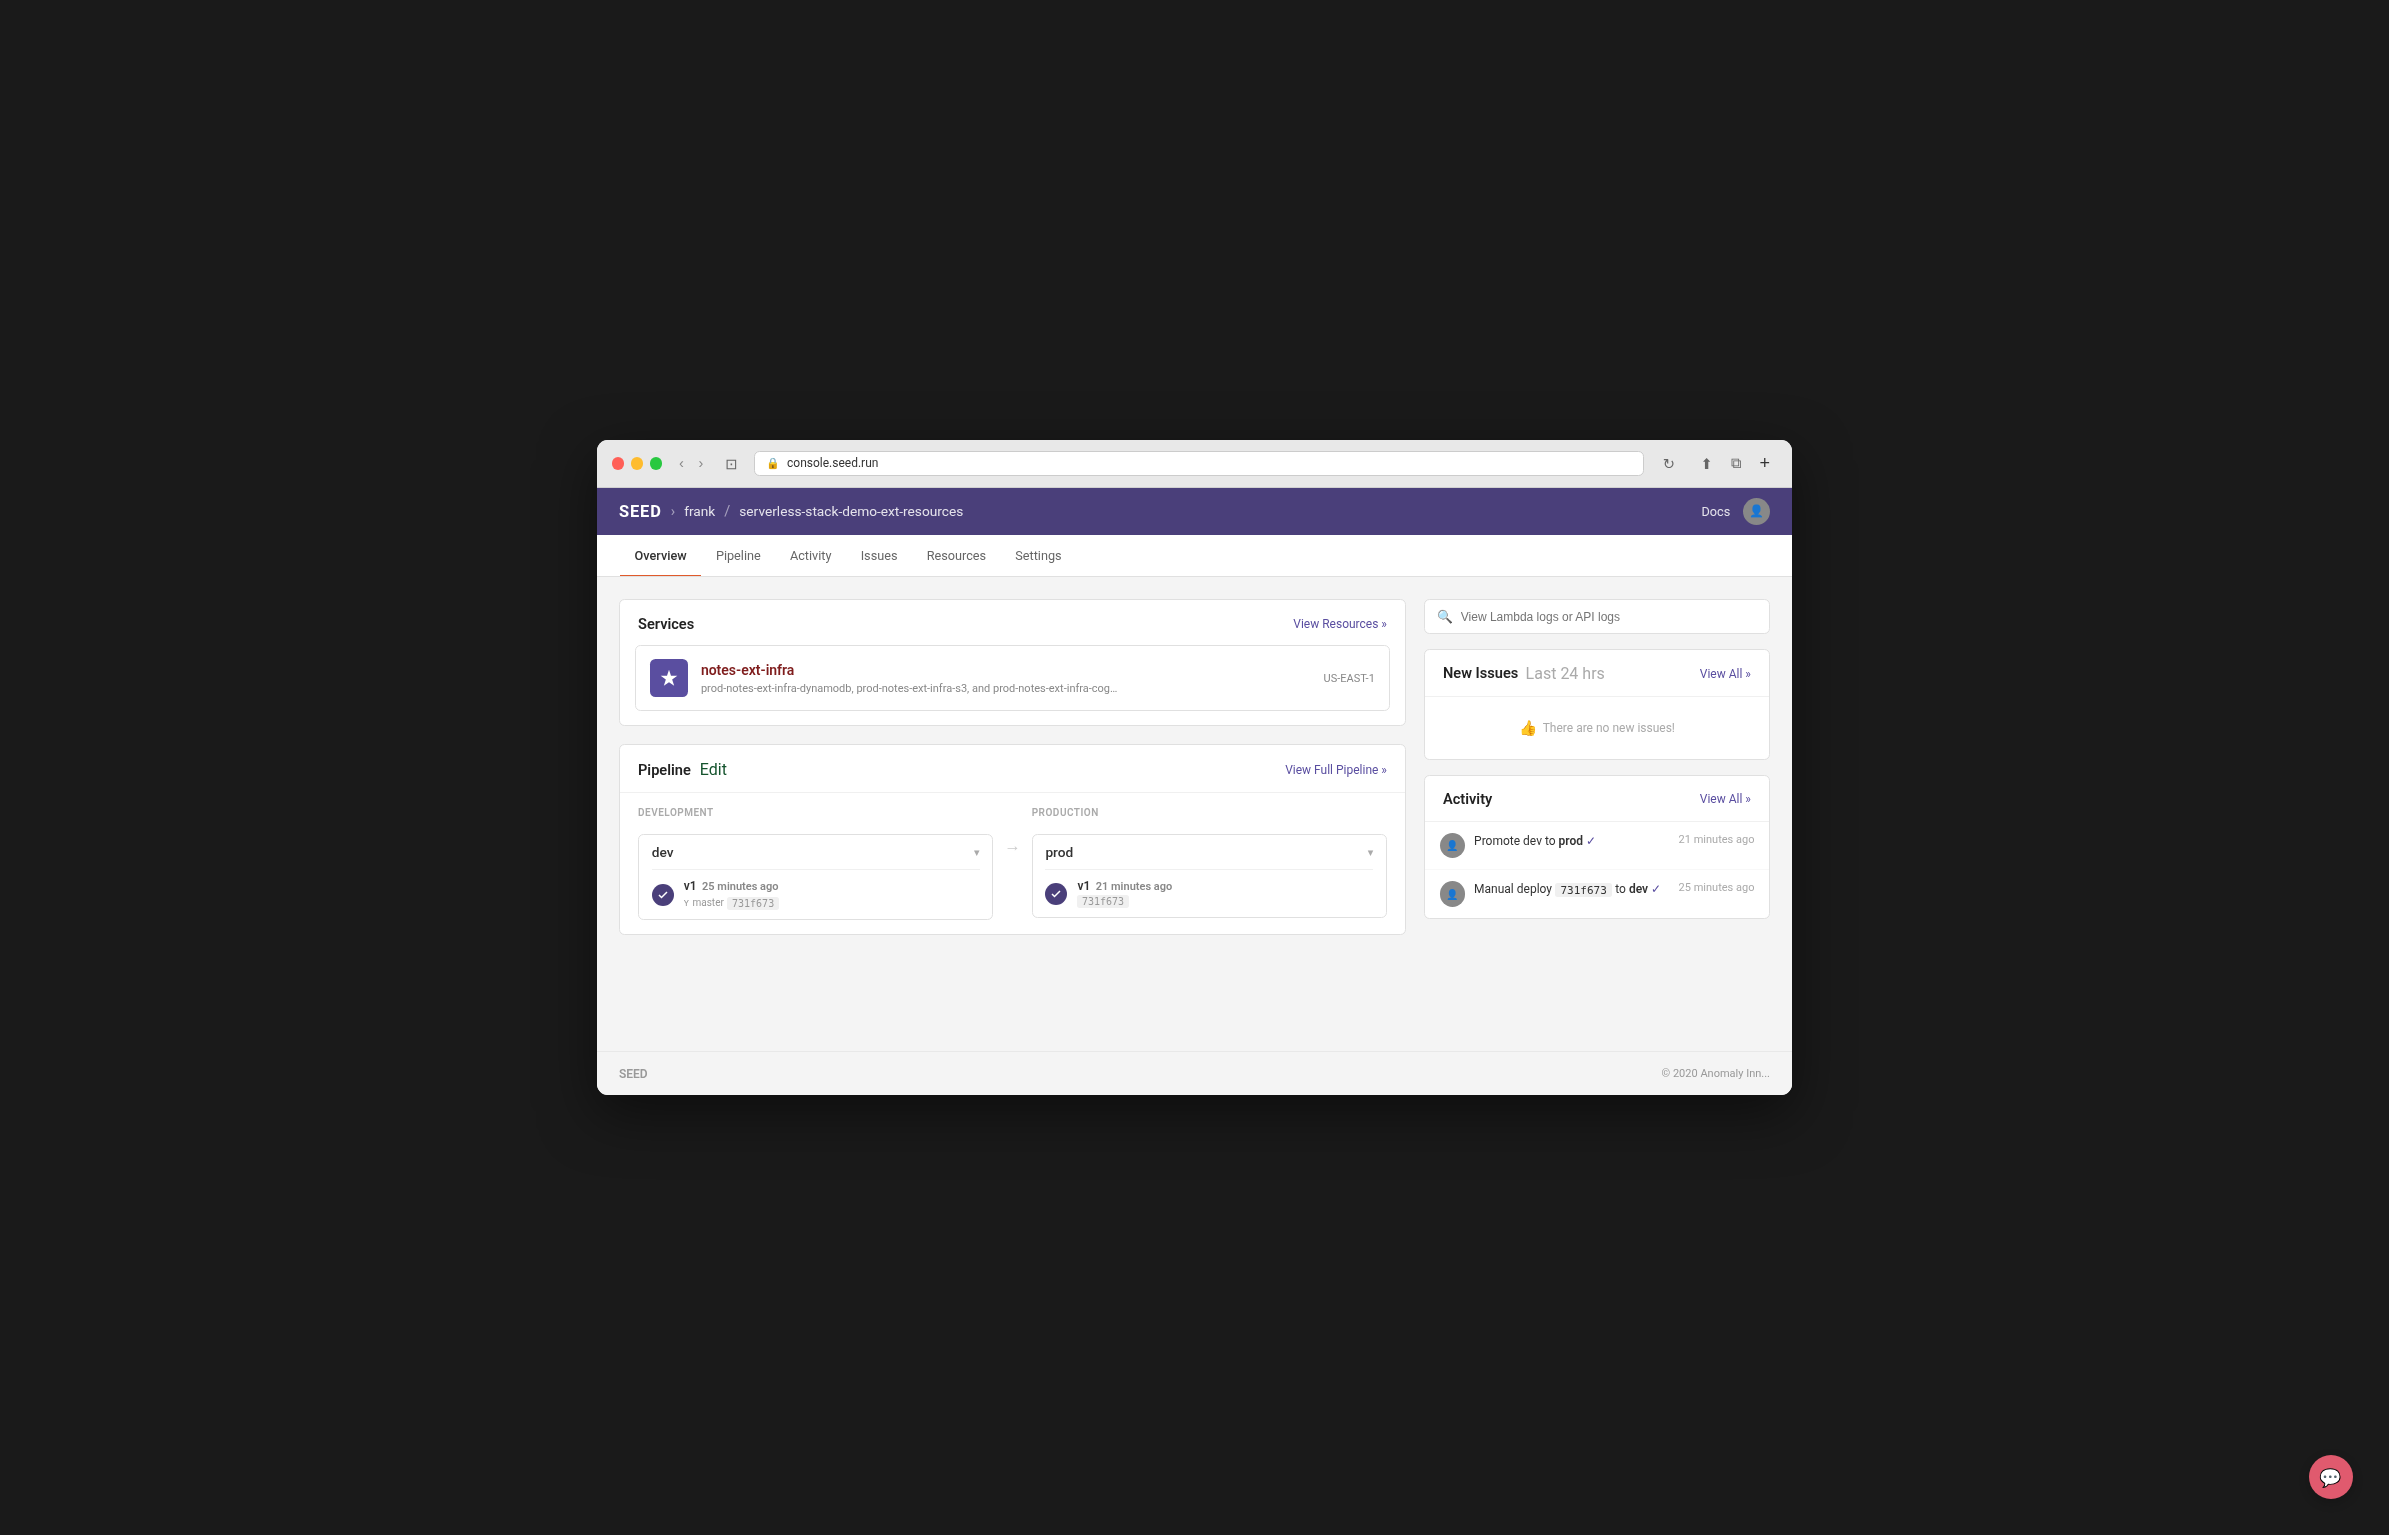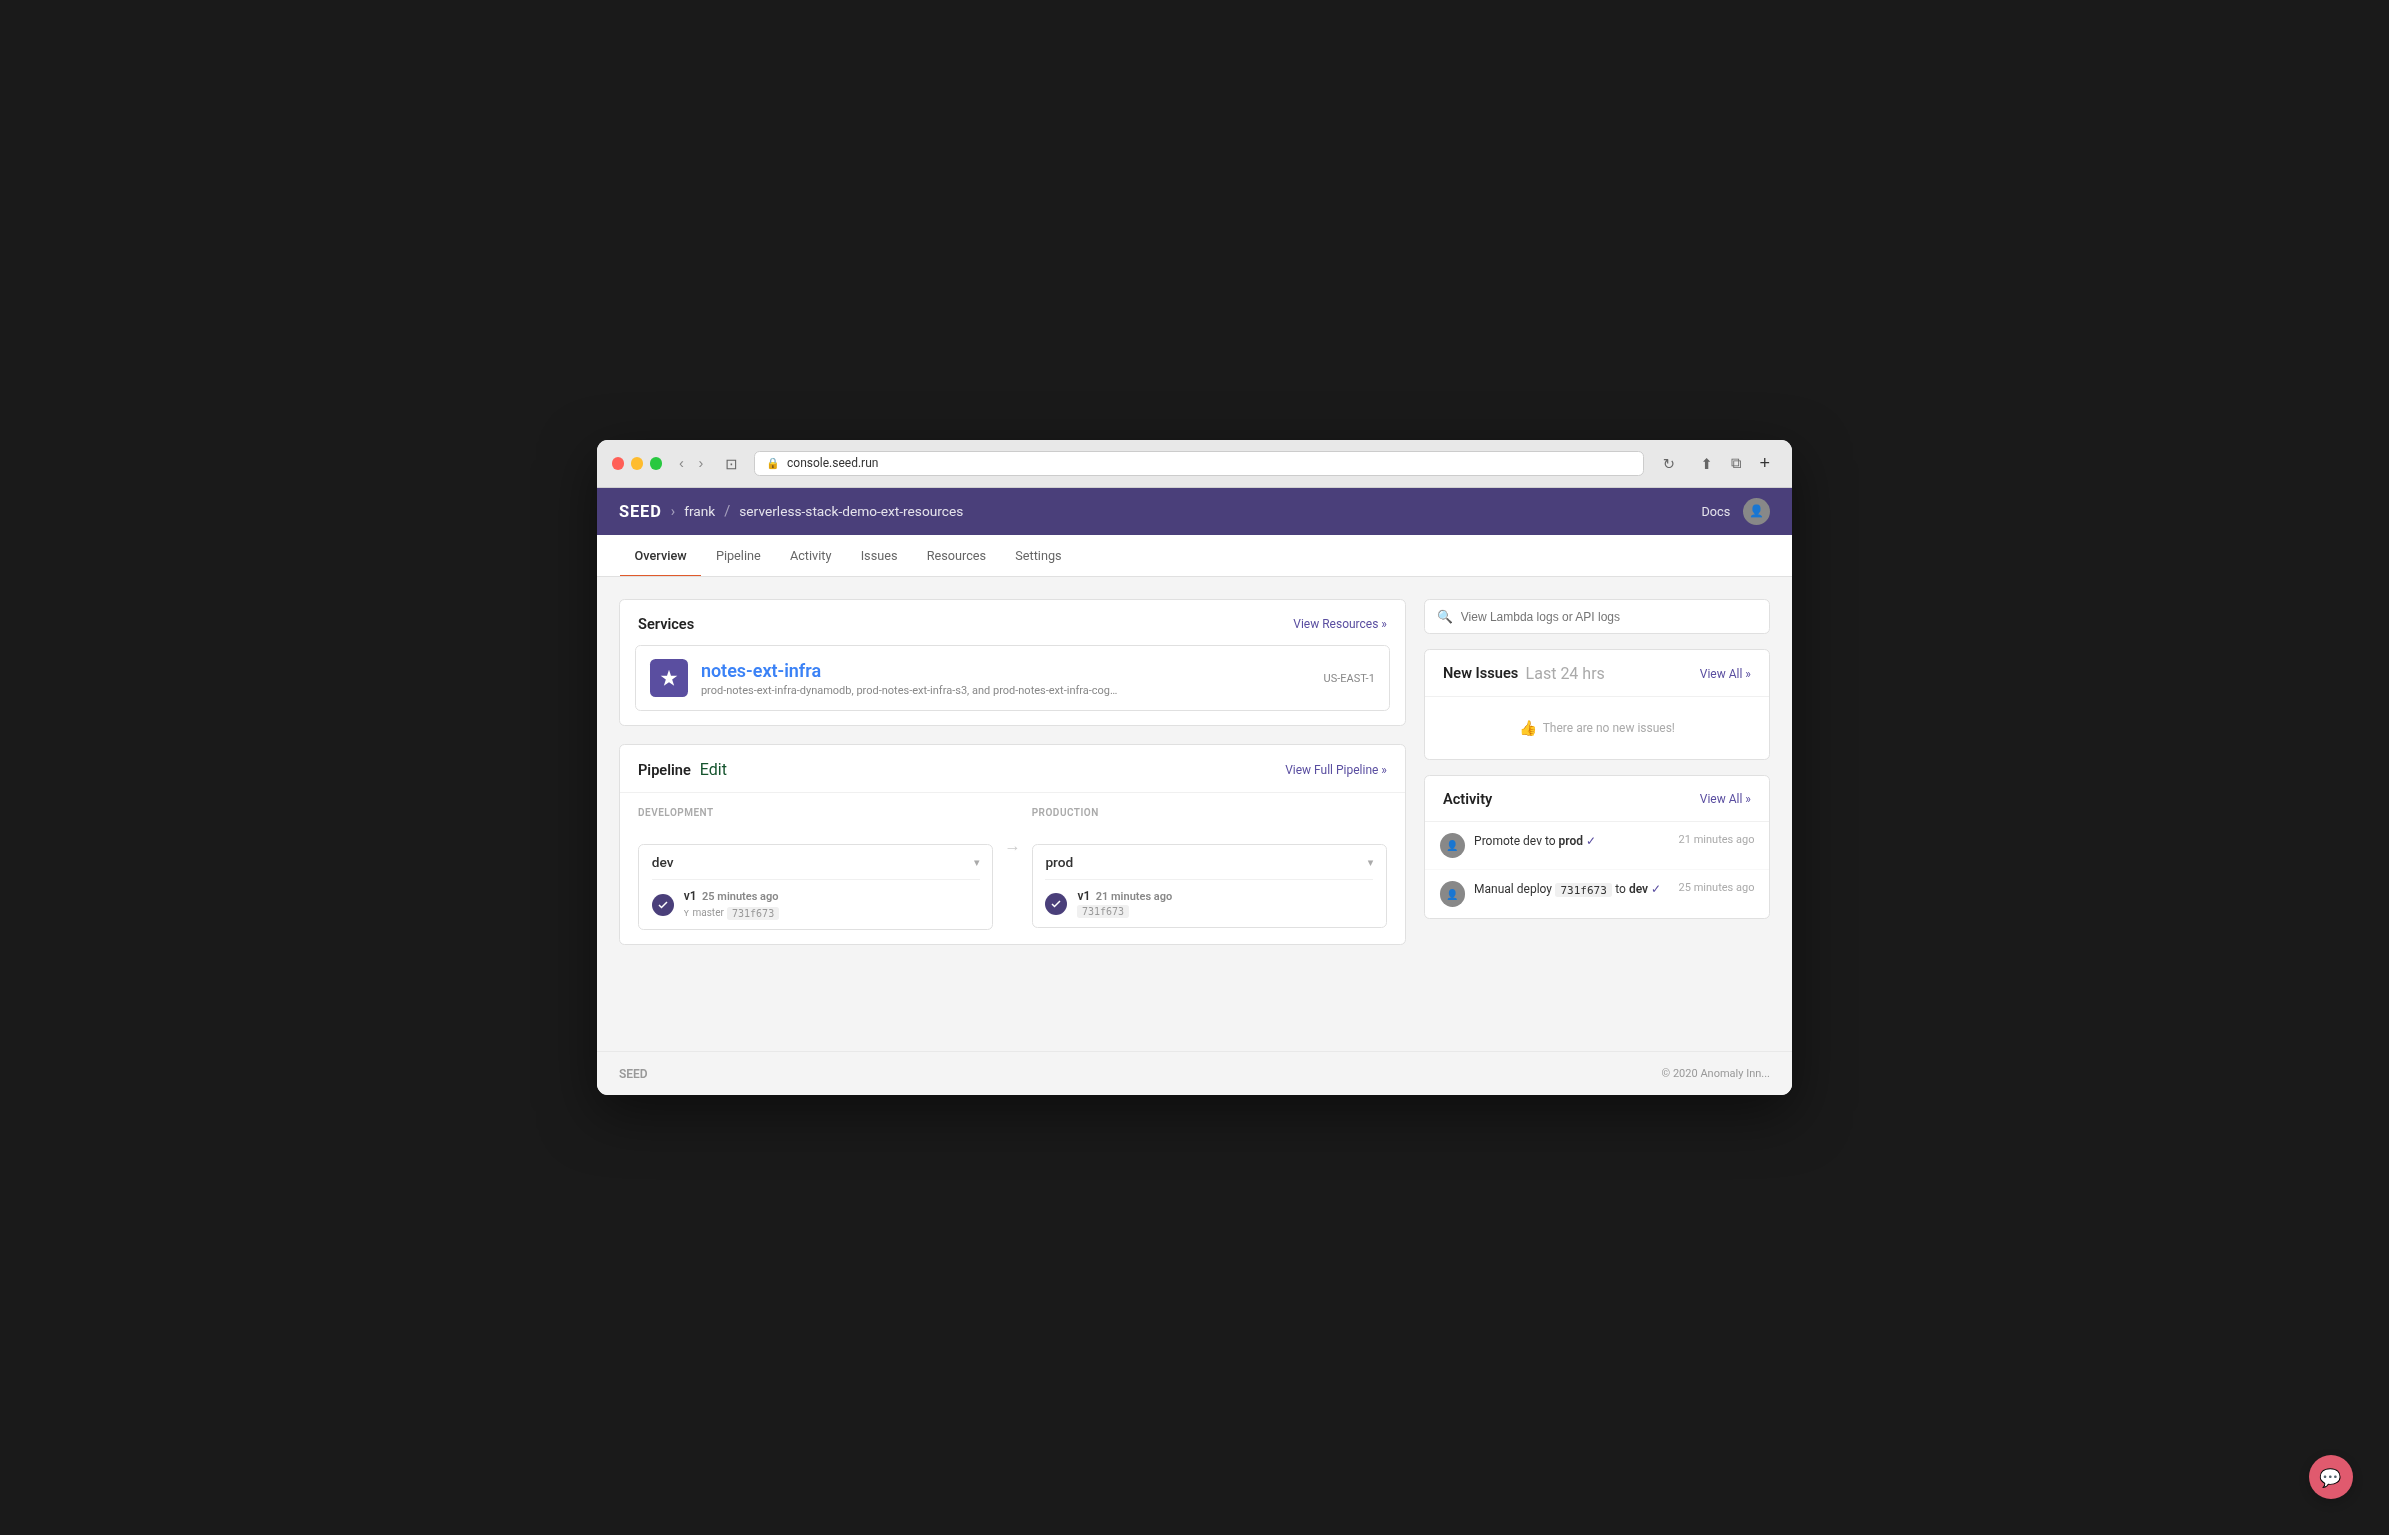--- a/index.html
+++ b/index.html
@@ -238,22 +238,22 @@
       background: #5a4ea0;
       border-radius: 5.5px;
       display: flex;
       align-items: center;
       justify-content: center;
       flex-shrink: 0;
     }
     .service-icon svg { width: 20px; height: 20px; fill: #fff; }
     .service-info { flex: 1; }
     .service-name {
-      color: #3b82f6;
-      font-size: 18px;
+      color: #7f1d1d;
+      font-size: 14px;
       font-weight: 600;
       text-decoration: none;
     }
     .service-desc {
       color: #888;
       font-size: 11px;
       margin-top: 2.7px;
     }
     .service-region {
       color: #888;
@@ -287,21 +287,21 @@
       gap: 0;
     }
     .pipeline-stage {
       flex: 1;
     }
     .stage-label {
       font-size: 10px;
       font-weight: 600;
       color: #aaa;
       letter-spacing: 0.5px;
-      margin-bottom: 26px;
+      margin-bottom: 16px;
       text-transform: uppercase;
     }
     .stage-card {
       border: 0.9px solid #e0e0e0;
       border-radius: 5.5px;
       padding: 9px 12.7px;
     }
     .stage-select {
       width: 100%;
       display: flex;

